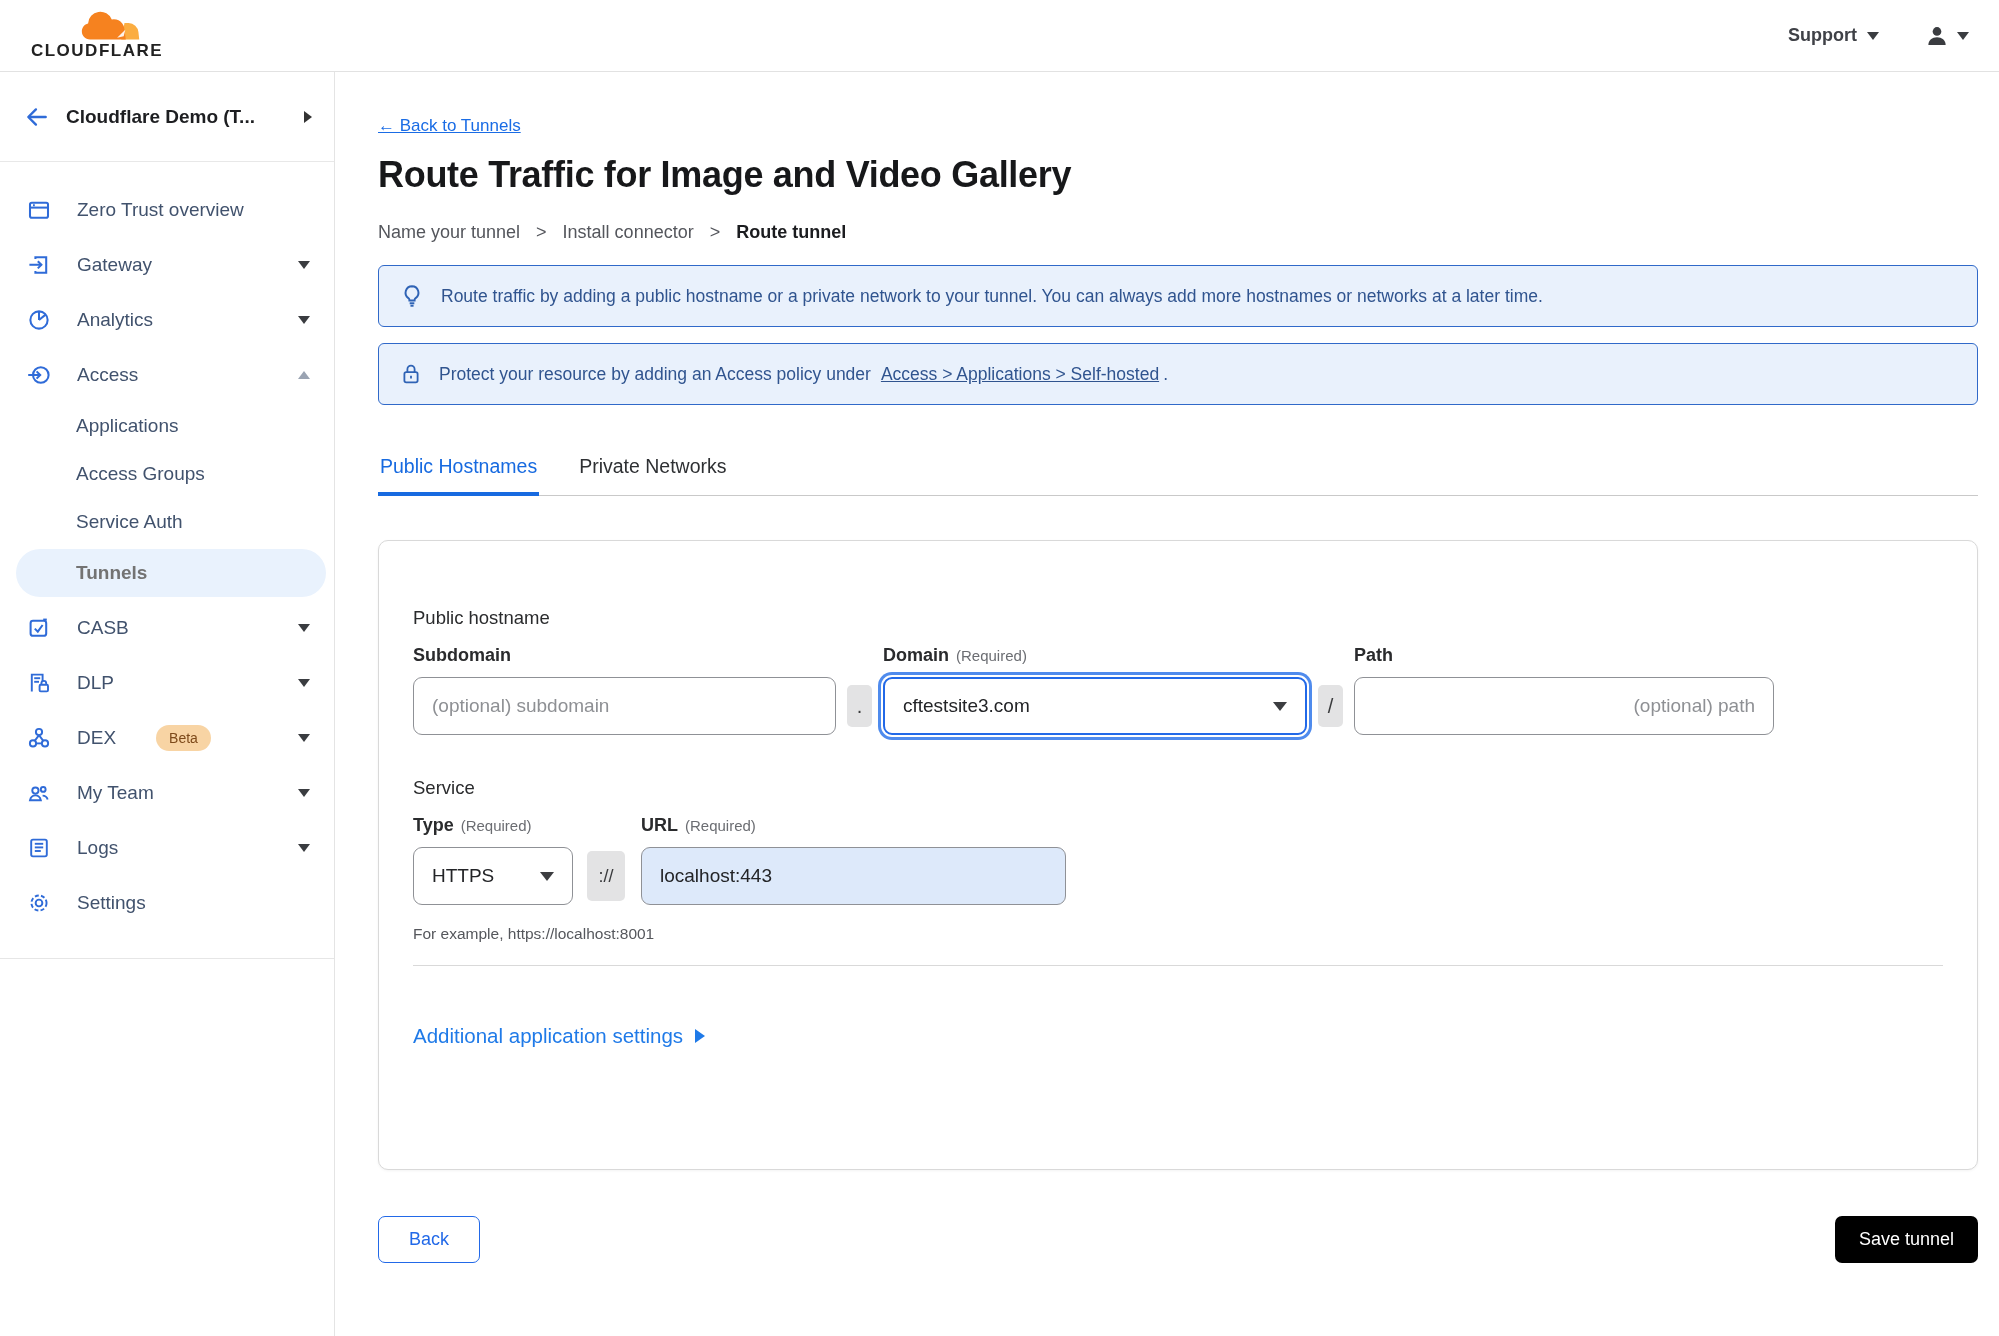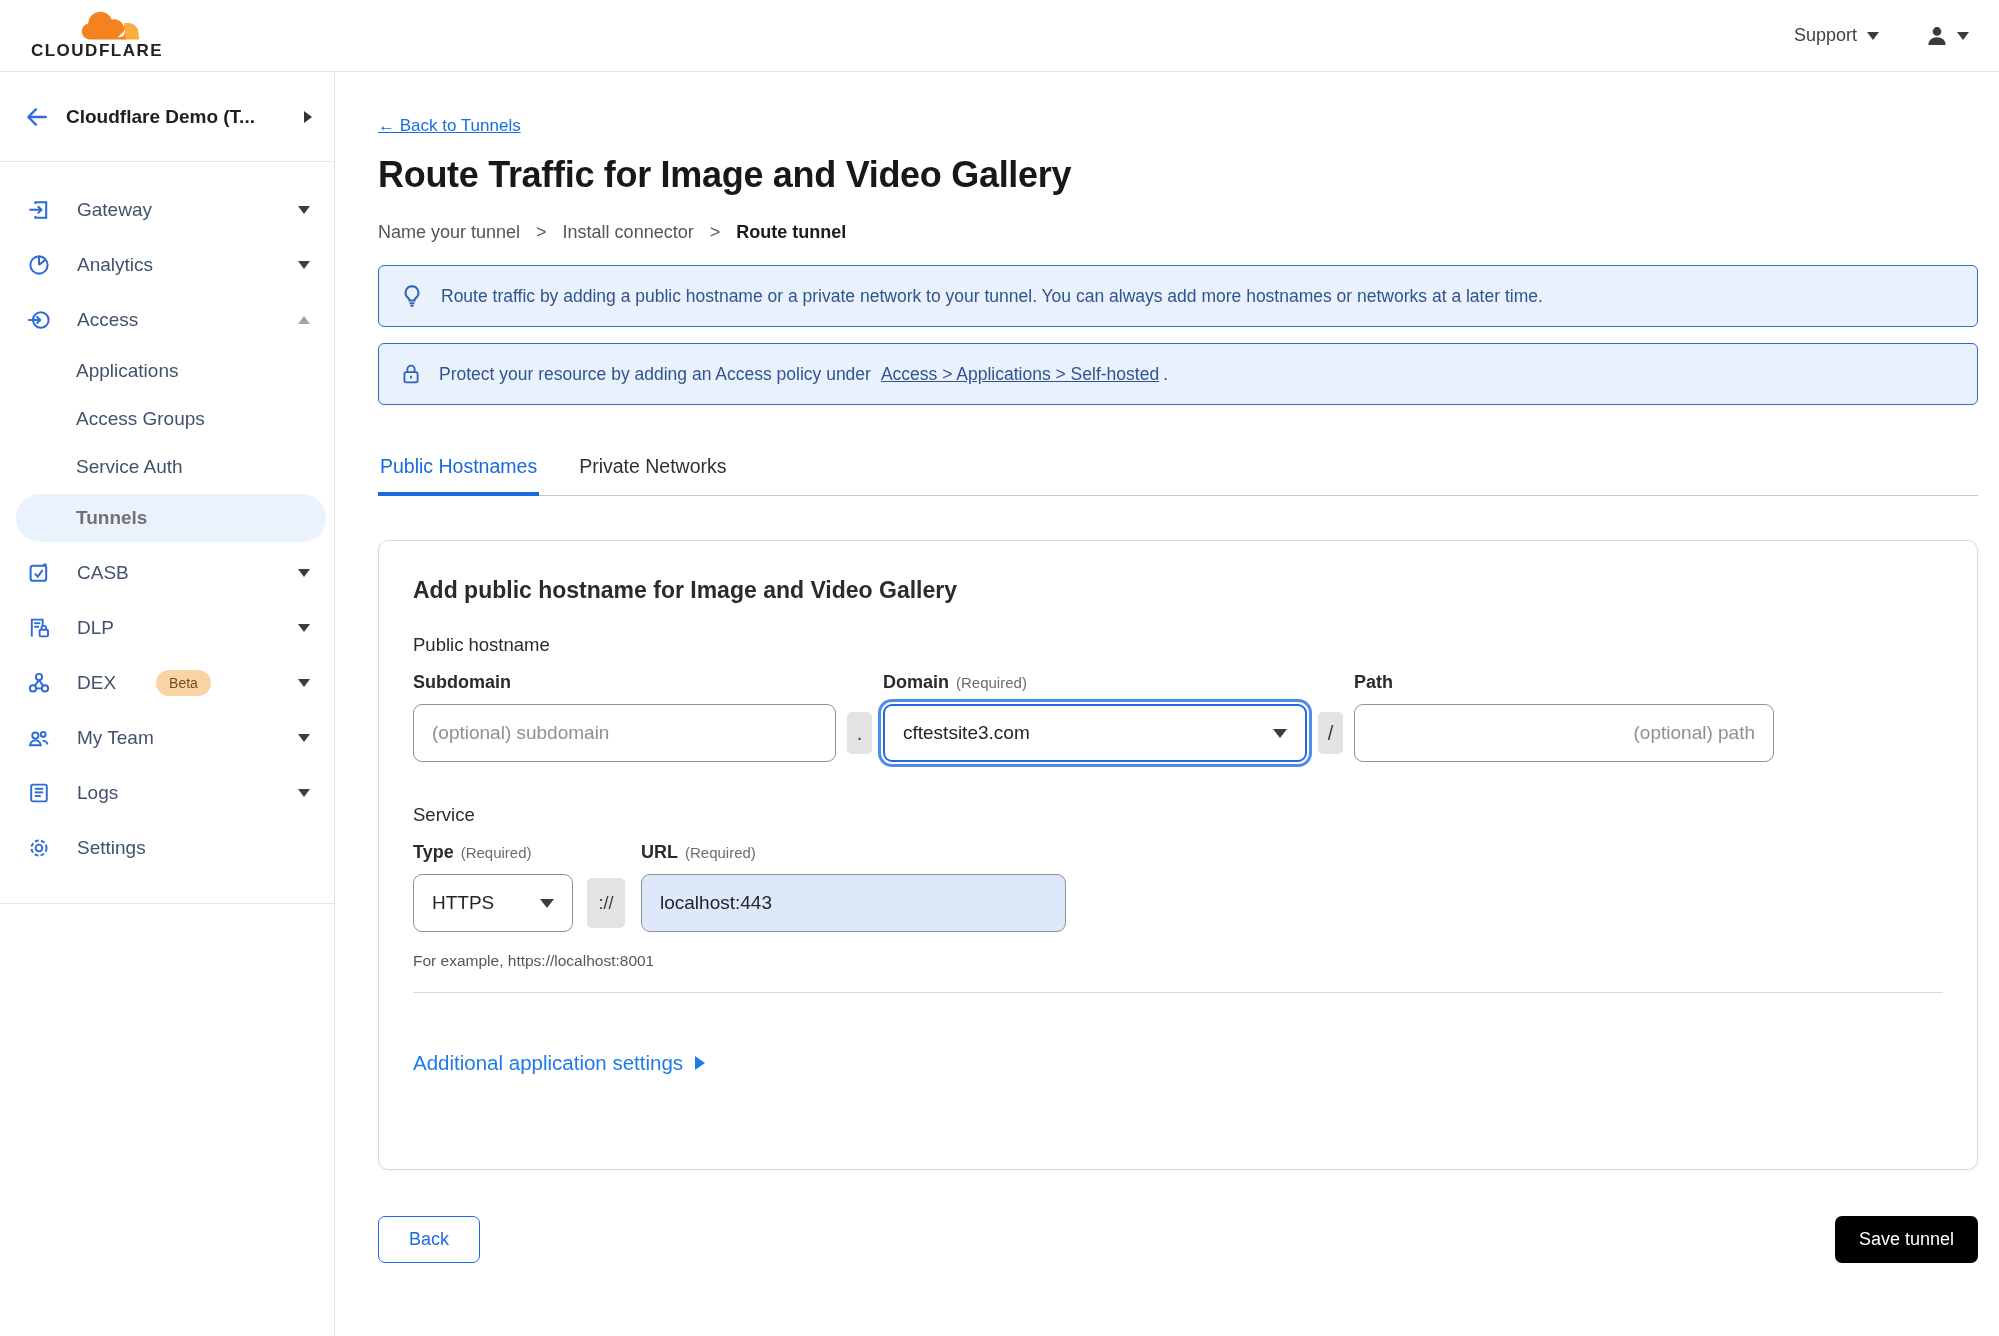--- a/index.html
+++ b/index.html
@@ -8,21 +8,21 @@
     font-family: "Liberation Sans", sans-serif;
     color:#1f2023; background:#fff; overflow:hidden; position:relative;
   }
   
   .topbar { height:72px; display:flex; align-items:center; justify-content:space-between;
     padding:0 30px 0 18px; border-bottom:1px solid #e2e2e2; background:#fff;gap:8px; }
   .logo { display:flex; flex-direction:column; align-items:center; width:158px; }
   .logo svg { height:34px; transform:translateX(16px); }
   .logo-word { font-size:17px; font-weight:bold; letter-spacing:1.5px; color:#222; margin-top:-4px; }
   .top-right { display:flex; align-items:center; gap:46px; }
-  .support { display:flex; align-items:center; gap:10px; font-size:18px; color:#3f4147; cursor:pointer; }
+  .support { display:flex; align-items:center; gap:10px; font-size:18px; color:#3f4147; cursor:pointer;font-weight:bold; }
   .user { display:flex; align-items:center; gap:8px; cursor:pointer; }
   .tri-down { width:0; height:0; border-left:6px solid transparent; border-right:6px solid transparent; border-top:8px solid #3a3c40; }
   .tri-up { width:0; height:0; border-left:6px solid transparent; border-right:6px solid transparent; border-bottom:8px solid #9aa3b2; }
   
   .shell { display:flex; height:1264px; }
   .sidebar { width:335px; flex-shrink:0; border-right:1px solid #e4e4e4; background:#fff; }
   .side-head { height:90px; display:flex; align-items:center; gap:16px; padding:0 22px 0 24px; border-bottom:1px solid #e8e8e8; }
   .side-head .back-arrow { color:#2f6bd8; flex-shrink:0; }
   .acct-name { flex:1; font-size:19px; font-weight:bold; color:#1d1e21; white-space:nowrap; overflow:hidden; }
   .tri-right-sm { width:0; height:0; border-top:6px solid transparent; border-bottom:6px solid transparent; border-left:8px solid #333; }
@@ -113,20 +113,30 @@
           <polyline points="11 5 4 12 11 19"></polyline>
       </svg>
       <span class="acct-name">Cloudflare Demo (T...</span>
       <span class="tri-right-sm"></span>
     </div>
 
     <div class="nav">
       <div class="nav-item">
         <span class="nicon">
           <svg width="24" height="24" viewBox="0 0 20 20" fill="none" stroke="currentColor" stroke-width="1.7">
+              <rect x="2.5" y="4" width="15" height="12.5" rx="1.5"></rect>
+              <line x1="2.5" y1="8" x2="17.5" y2="8"></line>
+              <line x1="5" y1="6" x2="6.5" y2="6"></line>
+            </svg>
+        </span>
+        <span>Zero Trust overview</span>
+      </div>
+      <div class="nav-item">
+        <span class="nicon">
+          <svg width="24" height="24" viewBox="0 0 20 20" fill="none" stroke="currentColor" stroke-width="1.7">
               <path d="M7 5V3.5h9v13H7V15"></path>
               <line x1="2" y1="9.8" x2="12" y2="9.8"></line>
               <polyline points="9 6.8 12 9.8 9 12.8"></polyline>
             </svg>
         </span>
         <span>Gateway</span>
         <span class="chev tri-down"></span>
       </div>
       <div class="nav-item">
         <span class="nicon">
@@ -275,21 +285,20 @@
       <a class="inline-link" style="margin-left:-6px">Access &gt; Applications &gt; Self-hosted</a>
       <span style="margin-left:-12px">.</span>
     </div>
 
     <div class="tabs">
       <div class="tab active">Public Hostnames</div>
       <div class="tab">Private Networks</div>
     </div>
 
     <div class="card">
-      <div class="card-title">Add public hostname for Image and Video Gallery</div>
       <div class="section-label">Public hostname</div>
 
       <div class="frow">
         <div class="fgroup">
           <div class="flabel">Subdomain</div>
           <input class="control" style="width: 423px;" type="text" placeholder="(optional) subdomain">
         </div>
         <div class="sep">.</div>
         <div class="fgroup">
           <div class="flabel"><span>Domain</span><span class="req">(Required)</span></div>

